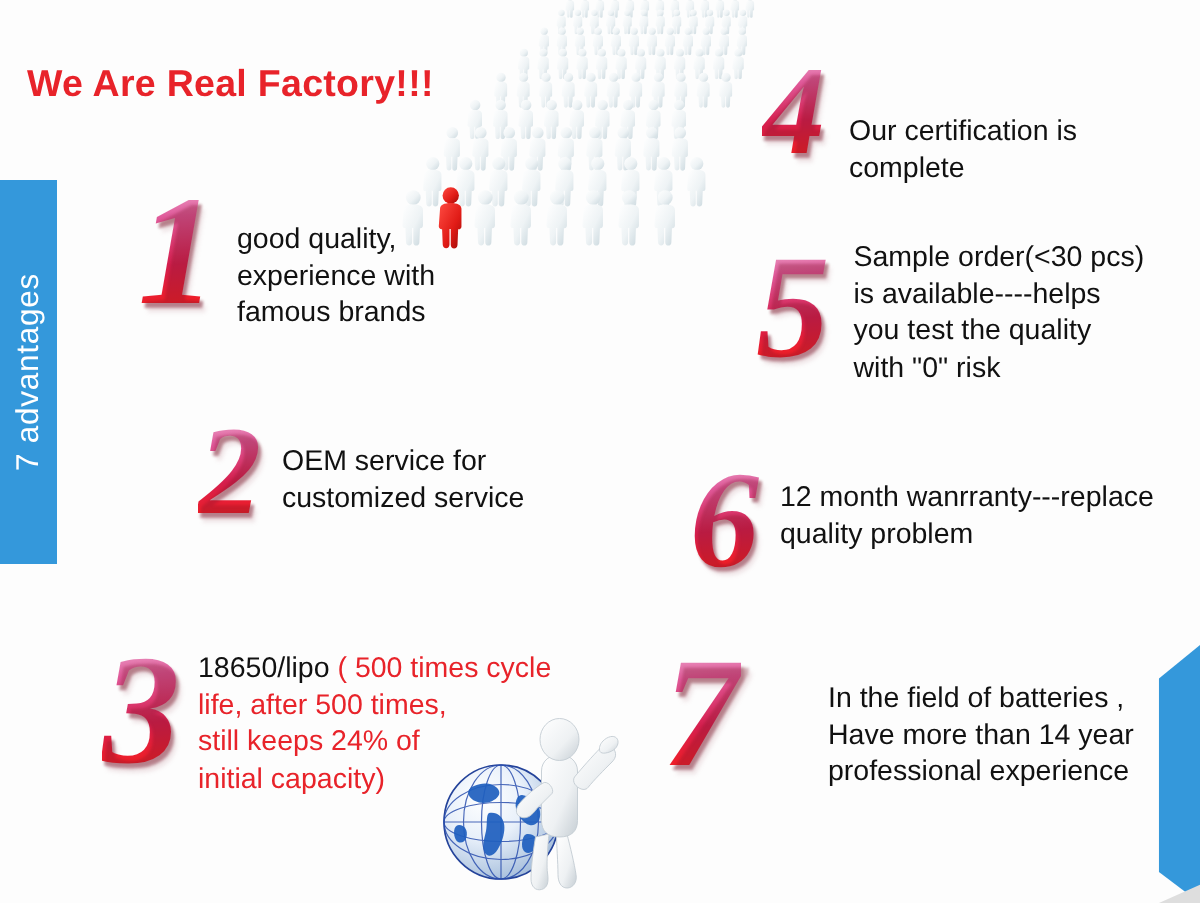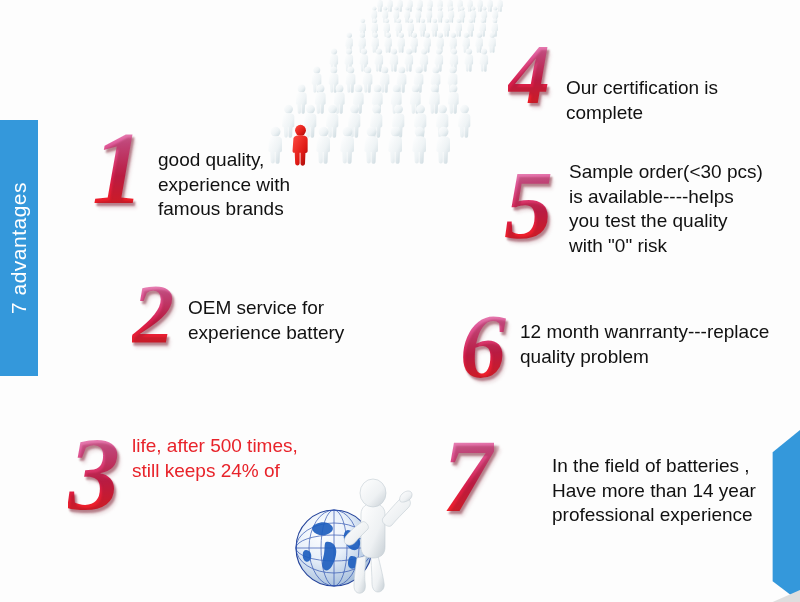--- a/index.html
+++ b/index.html
@@ -147,20 +147,21 @@
     width: 150px;
     height: 150px;
     pointer-events: none;
   }
 </style>
 </head>
 <body>
 
 <div id="poster">
 
+  <div class="headline">We Are Real Factory!!!</div>
 
   <div class="sidebar">
     <div class="sidebar-label">7 advantages</div>
   </div>
 
   <div class="crowd">
     <svg width="250" height="178" viewBox="0 0 250 178" xmlns="http://www.w3.org/2000/svg" aria-hidden="true">
       <defs>
         <linearGradient id="figW" x1="0" y1="0" x2="1" y2="1">
           <stop offset="0%" stop-color="#ffffff"></stop>
@@ -359,29 +360,34 @@
       <div>good quality,</div>
       <div>experience with</div>
       <div>famous brands</div>
     </div>
   </div>
 
   <div class="adv" id="adv2">
     <div class="num">2</div>
     <div class="body-text">
       <div>OEM service for</div>
-      <div>experience battery</div>
+      <div>customized service</div>
     </div>
   </div>
 
   <div class="adv" id="adv3">
     <div class="num">3</div>
     <div class="body-text">
+      <div>
+        <span>18650/lipo</span>
+        <span class="red">( 500 times cycle</span>
+      </div>
       <div class="red">life, after 500 times,</div>
       <div class="red">still keeps 24% of</div>
+      <div class="red">initial capacity)</div>
     </div>
   </div>
 
   <div class="adv" id="adv4">
     <div class="num">4</div>
     <div class="body-text">
       <div>Our certification is</div>
       <div>complete</div>
     </div>
   </div>

